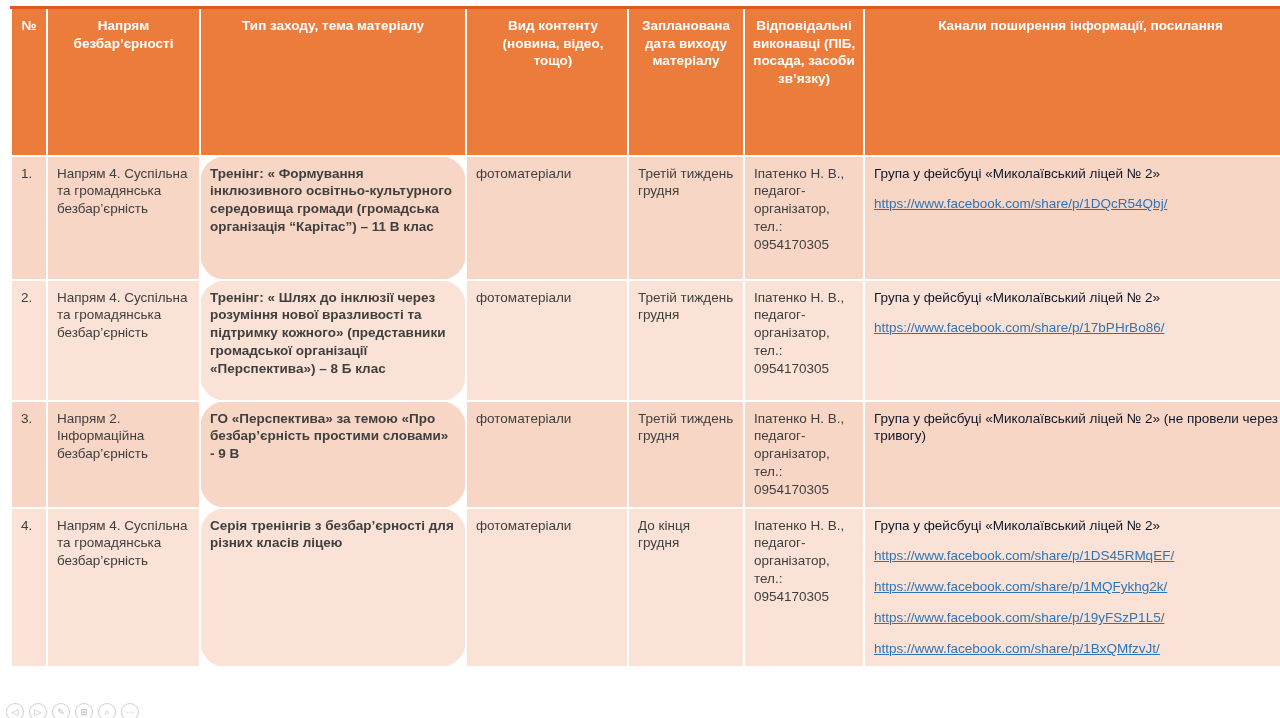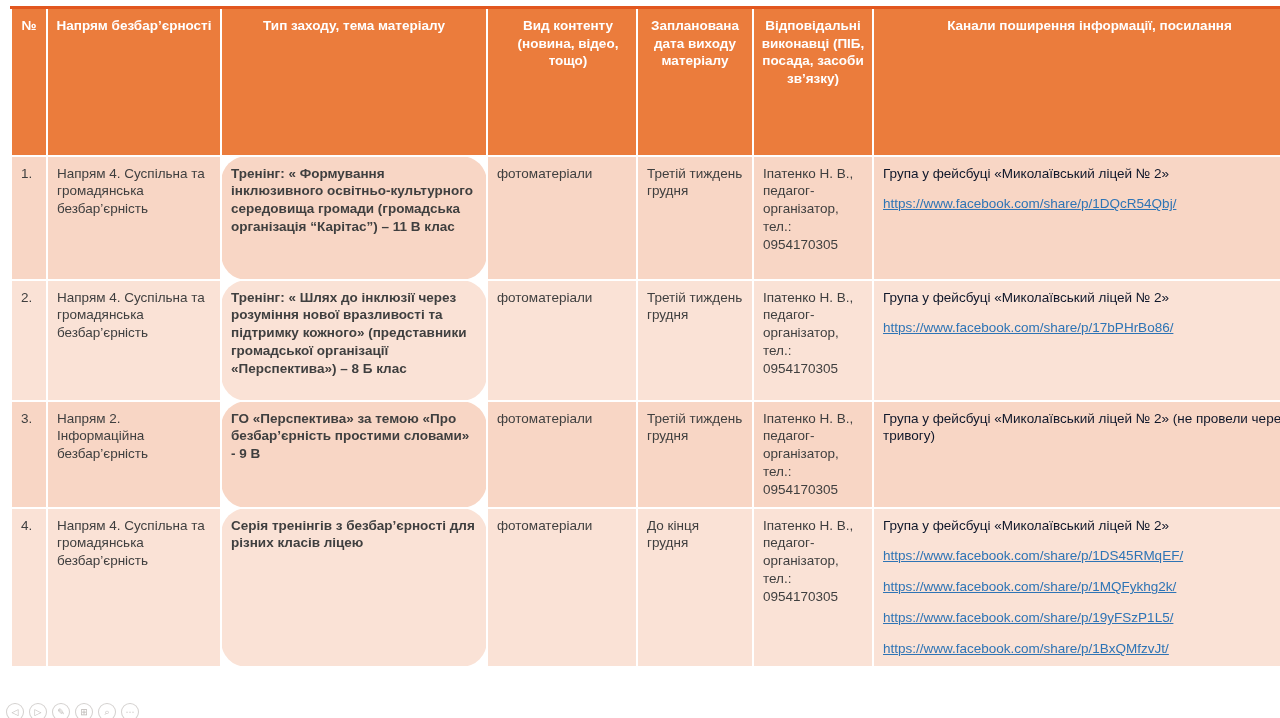--- a/index.html
+++ b/index.html
@@ -21,23 +21,23 @@
     text-align: center; padding: 8px 6px; line-height: 1.3; border-top: 3px solid #E2571F;
   }
   tbody td {
     color: #3F3F3F; font-size: 13.5px; line-height: 1.32; padding: 8px 9px;
     text-align: left;
   }
   tr.band-a td { background: #F8D6C5; }
   tr.band-b td { background: #FAE2D6; }
 
   .c-num  { width: 36px; }
-  .c-dir  { width: 174px; }
+  .c-dir  { width: 153px; }
   .c-event{ width: 266px; }
-  .c-cont { width: 150px; padding-left: 18px; }
+  .c-cont { width: 162px; padding-left: 18px; }
   .c-date { width: 116px; }
   .c-resp { width: 120px; }
   .c-chan { width: 433px; }
 
   th.c-resp { overflow-wrap: anywhere; }
   td.event-cell { font-weight: bold; border-radius: 26px; }
   td.resp-cell { overflow-wrap: anywhere; }
 
   .channel-text { color: #0f172a; }
   a.fb-link {

